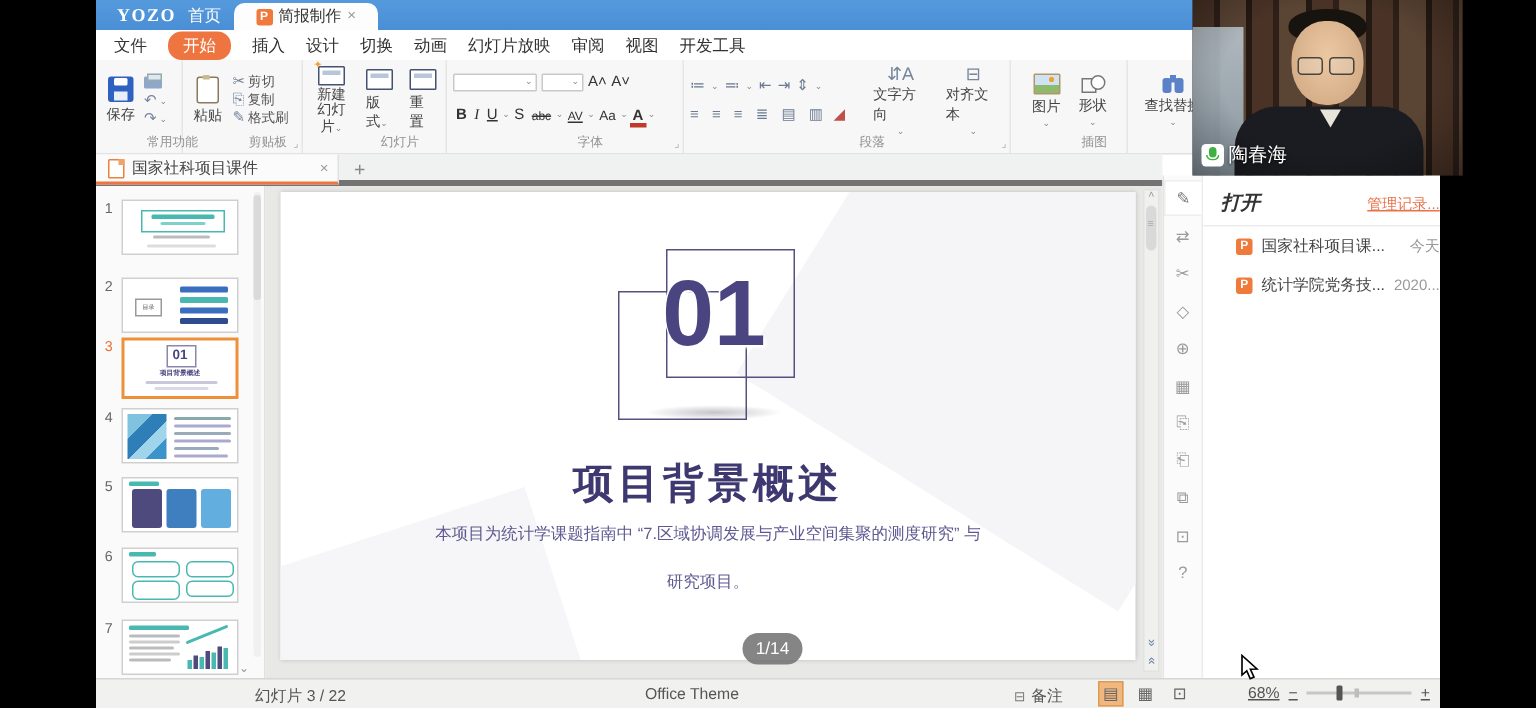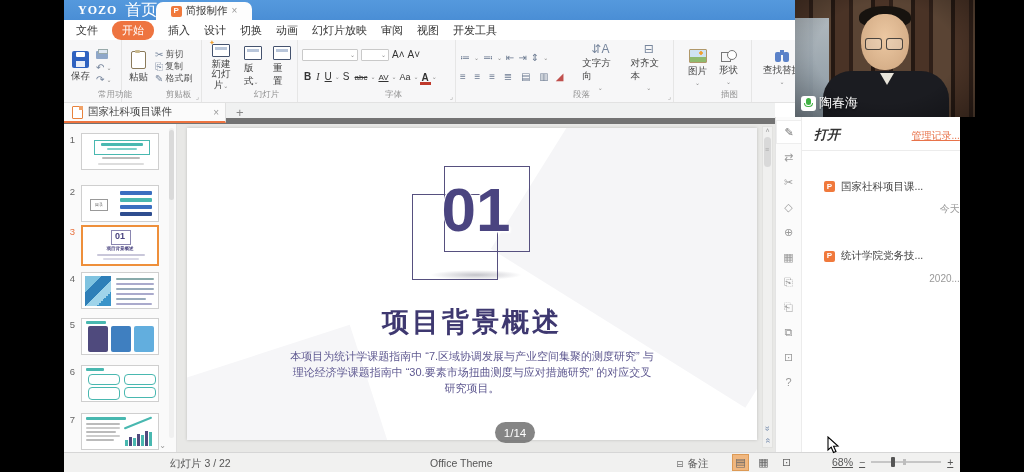--- a/index.html
+++ b/index.html
@@ -4,21 +4,21 @@
 <style>
   html,body{margin:0;padding:0;background:#000;}
   body{width:1024px;height:472px;overflow:hidden;font-family:"Liberation Sans","DejaVu Sans",sans-serif;}
   .stage{position:relative;width:1024px;height:472px;background:#000;}
   .app{position:absolute;left:64px;top:0;width:896px;height:472px;background:#fff;overflow:hidden;}
 
   
   .titlebar{position:absolute;left:0;top:0;width:100%;height:20px;background:linear-gradient(180deg,#5599dd,#4a8ed5);display:flex;align-items:flex-end;}
   .logo-wrap{display:flex;align-items:center;height:20px;margin-left:14px;}
   .yozo{color:#fff;font-weight:bold;font-size:12px;letter-spacing:1px;font-family:"Liberation Serif","DejaVu Serif",serif;}
-  .home-lbl{color:#fff;font-size:16px;margin-left:8px;}
+  .home-lbl{color:#fff;font-size:11px;margin-left:8px;}
   .win-tab{position:absolute;left:92px;bottom:0;height:18px;width:96px;background:#fdfdfd;border-radius:7px 7px 0 0;display:flex;align-items:center;justify-content:center;gap:4px;font-size:10.5px;color:#333;}
   .p-icon{width:11px;height:11px;background:#f0793c;border-radius:2px;color:#fff;font-size:8px;font-weight:bold;display:flex;align-items:center;justify-content:center;line-height:1;}
   .tab-close{color:#999;font-size:10px;line-height:1;}
 
   
   .menubar{position:absolute;left:0;top:20px;width:100%;height:20px;background:#fff;display:flex;align-items:center;gap:14px;padding-left:12px;box-sizing:border-box;}
   .menu-item{font-size:11px;color:#333;white-space:nowrap;}
   .menu-item.active{background:#ee7440;color:#fff;border-radius:9px;padding:2px 10px;}
 
   
@@ -56,21 +56,21 @@
   .shapes-ic .ci{position:absolute;right:0;top:0;width:8px;height:8px;border:1.2px solid #777;border-radius:50%;background:#fff;}
   .binoc{position:relative;width:16px;height:12px;}
   .binoc i{position:absolute;bottom:0;width:6px;height:10px;background:#5b82c9;border-radius:2px;}
   .binoc i.l{left:1px;} .binoc i.r{right:1px;}
   .binoc::after{content:"";position:absolute;left:6px;top:0;width:4px;height:5px;background:#5b82c9;}
   .select-ic{font-size:12px;color:#555;line-height:1;}
   .pg-row{display:flex;align-items:center;gap:4px;font-size:10px;color:#6b7a90;height:16px;}
   .pg-row .red{color:#c0504d;}
 
   
-  .docrow{position:absolute;left:0;top:103px;width:711px;height:21px;background:#f0f1f1;border-bottom:6px solid #737373;box-sizing:border-box;}
+  .docrow{position:absolute;left:0;top:103px;width:711px;height:21px;background:#f0f1f1;border-bottom:4px solid #737373;box-sizing:border-box;}
   .doctab{position:absolute;left:0;top:0;height:20px;width:162px;background:#fbfbfb;border-right:1px solid #e0e0e0;border-bottom:2px solid #ee7440;display:flex;align-items:center;gap:5px;padding-left:8px;box-sizing:border-box;font-size:10.5px;color:#444;}
   .page-ic{width:9px;height:11px;background:#fff;border:1px solid #e8823c;border-radius:1px;position:relative;}
   .page-ic::before{content:"";position:absolute;right:-1px;top:-1px;width:4px;height:4px;background:#f0a268;}
   .doctab .x{margin-left:auto;margin-right:6px;color:#999;font-size:10px;}
   .newtab{position:absolute;left:172px;top:2px;font-size:13px;color:#888;}
 
   
   .thumbs{position:absolute;left:0;top:124px;width:113px;height:328px;background:#fafafa;border-right:1px solid #e0e0e0;box-sizing:border-box;}
   .trow{position:absolute;left:0;width:100%;display:flex;}
   .tnum{width:17px;text-align:center;font-size:9.5px;color:#666;padding-top:1px;}
@@ -109,21 +109,21 @@
   .sidepanel{position:absolute;left:711px;top:117px;width:185px;height:335px;background:#fff;border-left:1px solid #e4e4e4;box-sizing:border-box;display:flex;}
   .toolstrip{width:27px;background:#fbfbfb;border-right:1px solid #ececec;display:flex;flex-direction:column;align-items:center;padding-top:3px;box-sizing:border-box;}
   .tsbtn{width:25px;height:24px;display:flex;align-items:center;justify-content:center;font-size:11px;color:#9a9a9a;margin-bottom:1px;}
   .tsbtn.active{background:#fff;border:1px solid #eee;border-right:none;color:#777;box-sizing:border-box;}
   .panelbody{flex:1;display:flex;flex-direction:column;}
   .phead{display:flex;align-items:baseline;justify-content:space-between;padding:9px 10px 6px 12px;border-bottom:1px solid #ececec;}
   .phead .t{font-size:13px;font-weight:bold;color:#333;font-style:italic;}
   .phead .lnk{font-size:10px;color:#e8734a;text-decoration:underline;}
   .frow{display:flex;align-items:center;gap:6px;padding:6px 10px 6px 22px;font-size:10.5px;color:#444;}
   .frow .nm{flex:1;white-space:nowrap;overflow:hidden;}
-  .frow .dt{color:#999;font-size:10px;margin-top:45px;}
+  .frow .dt{color:#999;font-size:10px;}
 
   
   .statusbar{position:absolute;left:0;top:452px;width:100%;height:20px;background:#f1f1f0;border-top:1px solid #d6d6d6;box-sizing:border-box;font-size:10.5px;color:#555;}
   .sb-slideinfo{position:absolute;left:106px;top:4px;}
   .sb-theme{position:absolute;left:366px;top:4px;}
   .sb-notes{position:absolute;left:612px;top:4px;display:flex;gap:4px;align-items:center;}
   .sb-views{position:absolute;left:668px;top:1px;display:flex;gap:6px;align-items:center;}
   .viewbtn{width:17px;height:17px;display:flex;align-items:center;justify-content:center;font-size:11px;color:#666;}
   .viewbtn.active{background:#f0b77f;border:1px solid #dd9a55;box-sizing:border-box;}
   .sb-zoom{position:absolute;left:768px;top:3px;display:flex;align-items:center;gap:6px;text-decoration:underline;}
@@ -462,21 +462,21 @@
         <div class="deco2"></div>
         <div class="numblock">
           <div class="sqA"></div>
           <div class="sqB"></div>
           <div class="numshadow"></div>
           <div class="bignum">01</div>
         </div>
         <div class="slide-title">项目背景概述</div>
         <div class="slide-body">
           <span>本项目为统计学课题指南中 “7.区域协调发展与产业空间集聚的测度研究” 与</span><br>
-          <span>理论经济学课题指南中 “30.要素市场扭曲测度与应对措施研究” 的对应交叉</span><br>
+          <br>
           <span>研究项目。</span>
         </div>
       </div>
       <div class="pagebadge">1/14</div>
       <div class="vscroll">
         <span class="arrow">˄</span>
         <div class="vthumb"></div>
         <div class="slidenav">
           <span class="dblchev">«</span>
           <span class="dblchev down">«</span>

